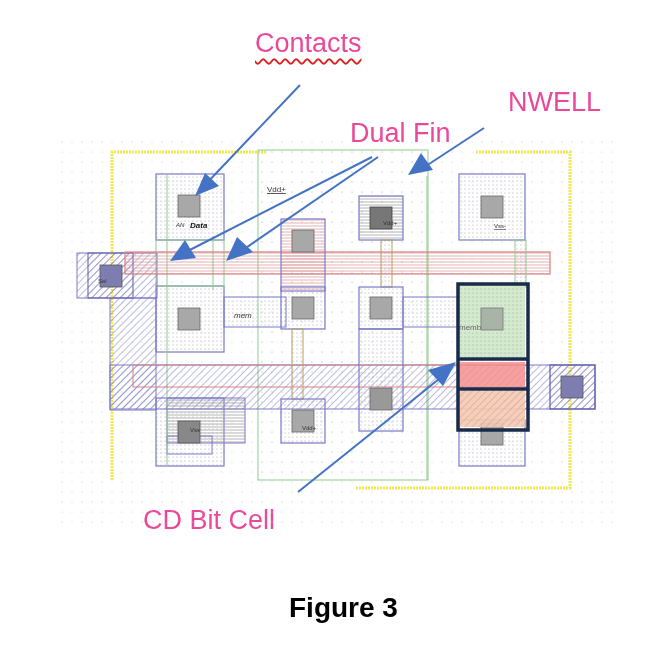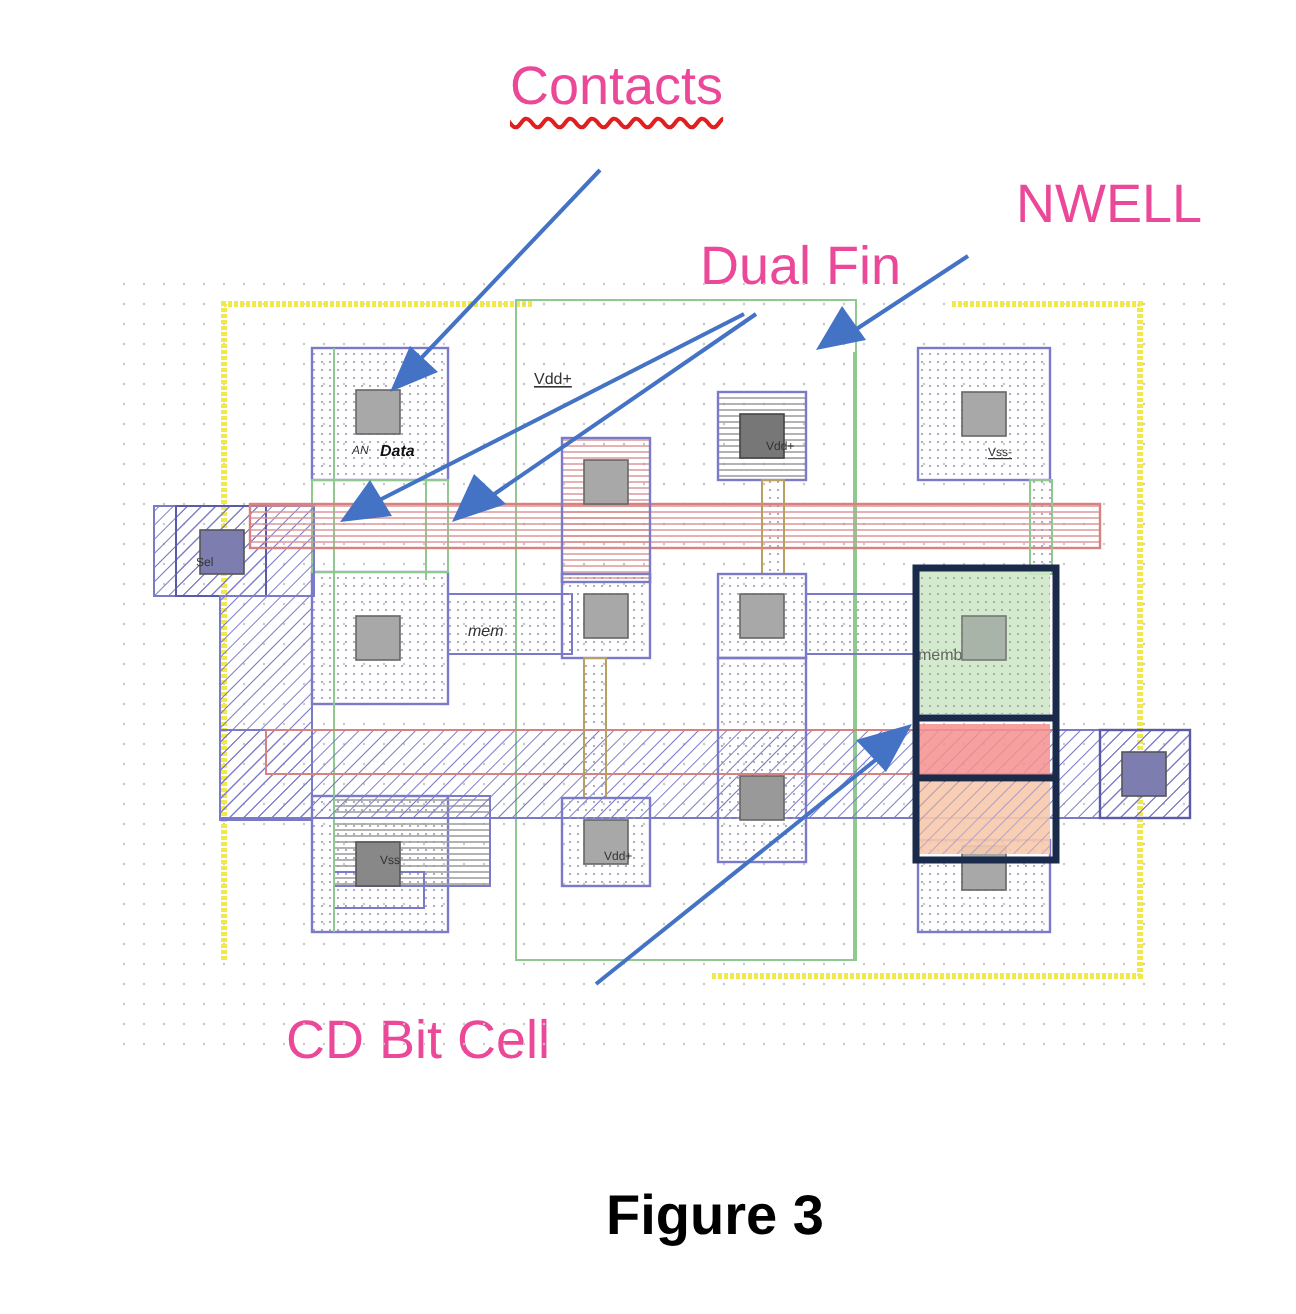--- a/index.html
+++ b/index.html
@@ -11,21 +11,21 @@
 </style>
 </head>
 <body>
 
 <div class="callout" style="left:255px; top:28px;">
   <span style="text-decoration:underline wavy #e02020; text-underline-offset:6px; text-decoration-thickness:1.5px;">Contacts</span>
 </div>
 <div class="callout" style="left:508px; top:87px;">NWELL</div>
 <div class="callout" style="left:313px; top:118px;margin-left:37px;">Dual Fin</div>
 <div class="callout" style="left:143px; top:505px;">CD Bit Cell</div>
-<div class="title" style="left:303px; top:592px;">Figure 3</div>
+<div class="title" style="left:289px; top:592px;">Figure 3</div>
 
 <svg width="648" height="657" viewBox="0 0 648 657">
   <defs>
     <pattern id="dots" width="10" height="10" patternUnits="userSpaceOnUse">
       <circle cx="2" cy="2" r="0.6" fill="#c8c8c8"></circle>
     </pattern>
     <pattern id="finedots" width="4" height="4" patternUnits="userSpaceOnUse">
       <circle cx="1" cy="1" r="0.55" fill="#9a9ab0"></circle>
     </pattern>
     <pattern id="hatch" width="5" height="5" patternUnits="userSpaceOnUse" patternTransform="rotate(45)">

